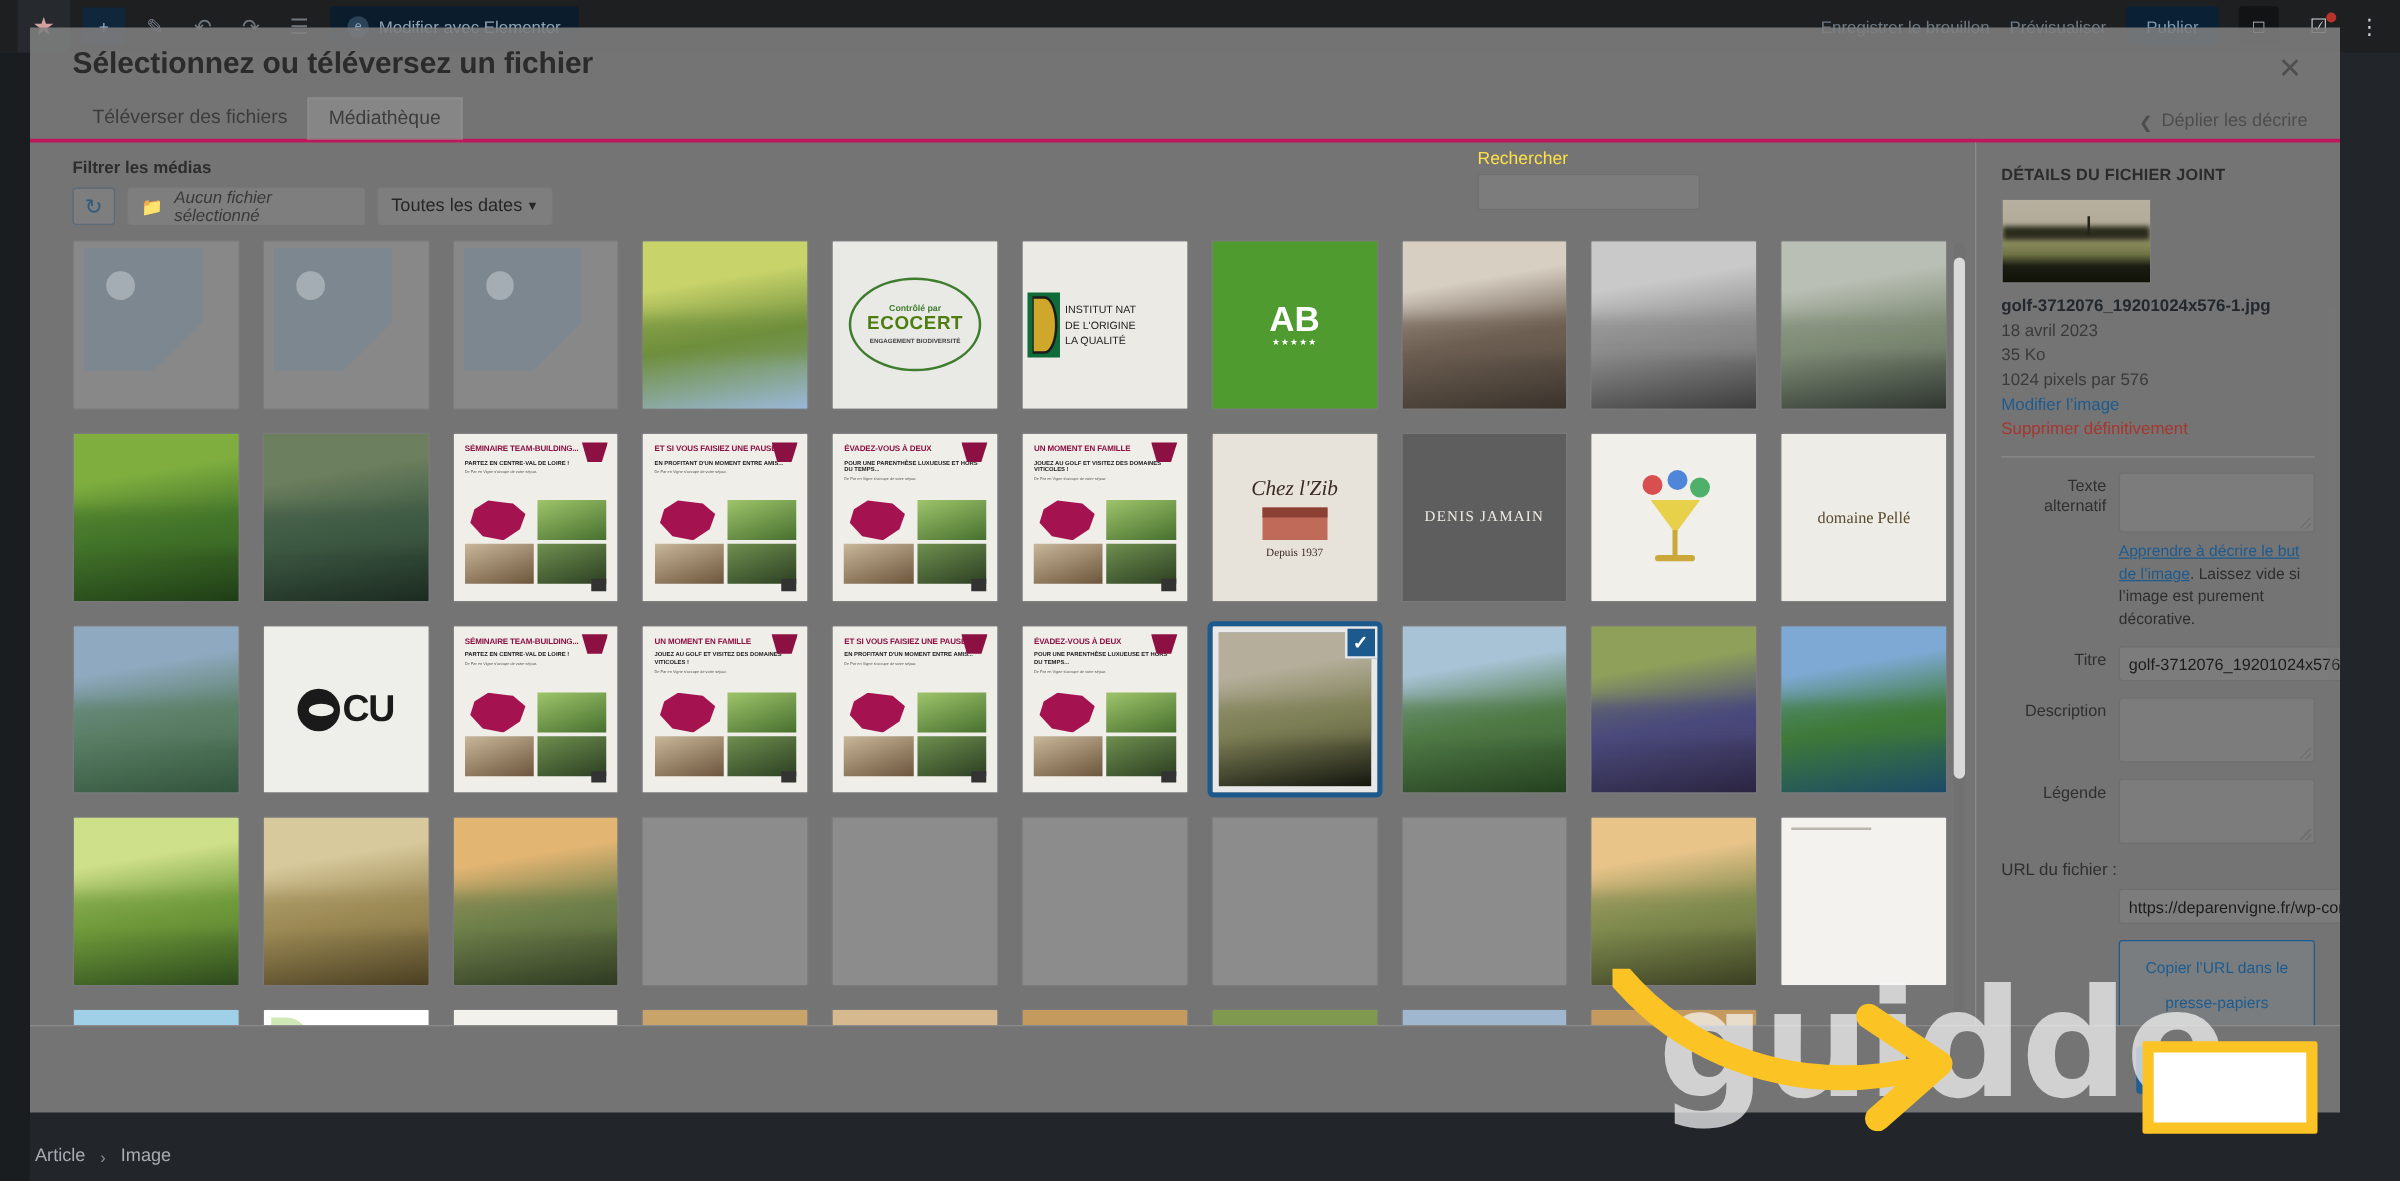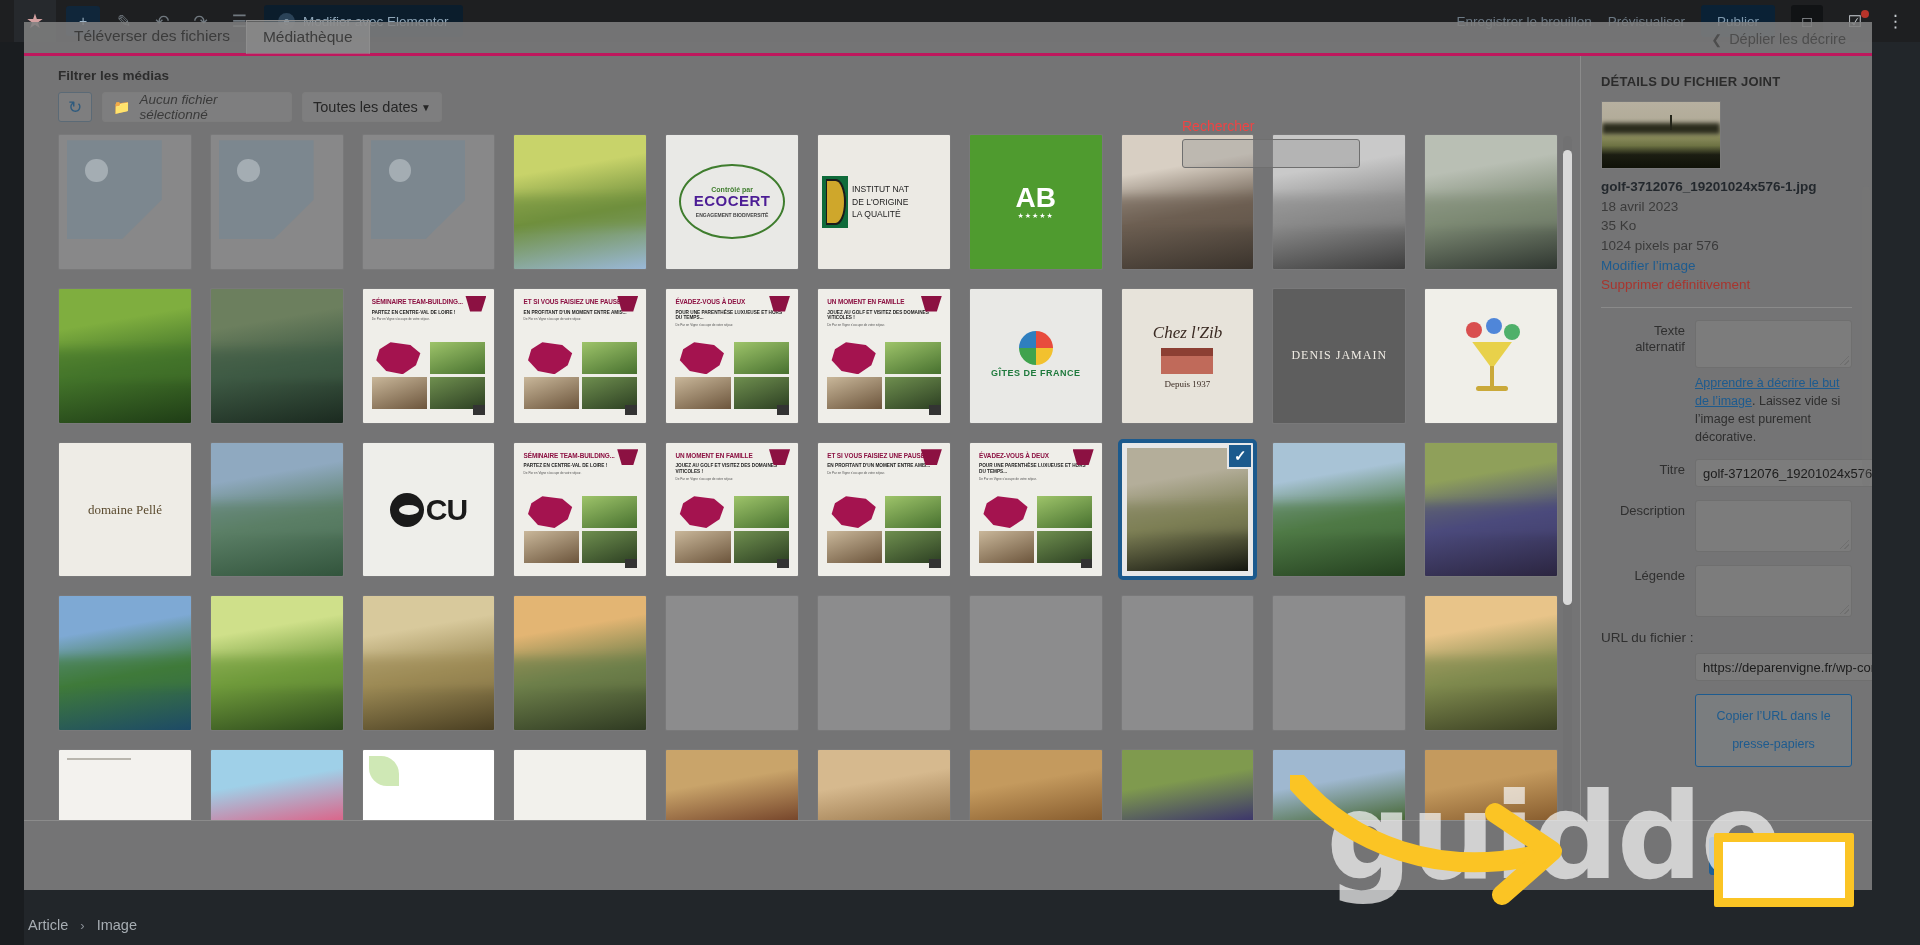--- a/index.html
+++ b/index.html
@@ -137,21 +137,21 @@
   .flt-dates {
     width: 140px; padding: 0 10px; justify-content: space-between;
     border: 1px solid #7d7d7d; color: #262626; font-size: 14.5px;
   }
   .caret { font-size: 10px; }
 
   .search-wrap {
     position: absolute; right: 560px; top: 118px;
     display: flex; flex-direction: column; gap: 5px;
   }
-  .search-label { font-size: 14px; color: #ef4444; }
+  .search-label { font-size: 14px; color: #fde047; }
   .search-input {
     width: 178px; height: 29px; border: 1px solid #6f6f6f; border-radius: 3px;
     background: rgba(140,140,140,0.35);
   }
 
   
   .grid-scroll {
     flex: 1; min-height: 0; position: relative;
     padding: 0 22px 0 34px; overflow: hidden;
   }
@@ -334,20 +334,24 @@
   <div class="wp-breadcrumb">
     <span>Article</span>
     <span class="sep">›</span>
     <span>Image</span>
   </div>
 
   <div class="modal-overlay"></div>
 
   <div class="modal">
 
+    <div class="modal-head">
+      <div class="modal-title">Sélectionnez ou téléversez un fichier</div>
+      <div class="modal-close">✕</div>
+    </div>
 
     <div class="tabs-row">
       <div class="tab">Téléverser des fichiers</div>
       <div class="tab active">Médiathèque</div>
       <div class="expand-details">
         <span class="chev-left">❮</span>
         <span>Déplier les décrire</span>
       </div>
     </div>
 
@@ -385,21 +389,21 @@
                 <div class="inner">
                   <div class="grad" style="background: linear-gradient(170deg, rgb(200, 211, 106) 0%, rgb(200, 211, 106) 26%, rgb(111, 143, 61) 58%, rgb(154, 184, 216) 100%);"></div>
                   <div style="position: absolute; left: -10%; top: 46%; width: 120%; height: 22%; background: rgb(111, 143, 61); opacity: 0.55; filter: blur(5px);"></div>
                 </div>
               </div>
               <div class="thumb">
                 <div class="inner">
                   <div class="logo-card" style="flex-direction: column;">
                     <div style="position: absolute; left: 10%; top: 22%; width: 80%; height: 56%; border: 2px solid rgb(63, 125, 46); border-radius: 50%;"></div>
                     <div style="font-size: 7px; color: rgb(63, 125, 46); font-weight: bold;">Contrôlé par</div>
-                    <div style="font-size: 15px; font-weight: bold; color: #4c1d95; letter-spacing: 0.5px; text-align: center; line-height: 1.1; padding: 0px 4px;">ECOCERT</div>
+                    <div style="font-size: 15px; font-weight: bold; color: #4d7c0f; letter-spacing: 0.5px; text-align: center; line-height: 1.1; padding: 0px 4px;">ECOCERT</div>
                     <div style="font-size: 5px; font-weight: bold; color: rgb(68, 68, 68); margin-top: 2px; text-align: center;">ENGAGEMENT BIODIVERSITÉ</div>
                   </div>
                 </div>
               </div>
               <div class="thumb">
                 <div class="inner">
                   <div class="logo-card" style="background: rgb(236, 234, 228); justify-content: flex-start; padding-left: 4px; gap: 4px;">
                     <div style="width: 26px; height: 52px; background: rgb(15, 107, 58); position: relative; flex: 0 0 auto;">
                       <div style="position:absolute;left:4px;top:3px;width:20px;height:46px;background:#1b1b1b;border-radius:0 50% 50% 0;"></div>
                       <div style="position:absolute;left:5px;top:5px;width:17px;height:42px;background:#cfa72b;border-radius:0 50% 50% 0;"></div>
@@ -513,30 +517,20 @@
                       <div class="" style="background: linear-gradient(160deg, rgb(158, 196, 106), rgb(71, 112, 47));"></div>
                       <div class="" style="background: linear-gradient(160deg, rgb(201, 183, 154), rgb(108, 85, 60));"></div>
                       <div class="" style="background: linear-gradient(160deg, rgb(111, 143, 79), rgb(44, 63, 34));"></div>
                     </div>
                     <div class="p-qr"></div>
                   </div>
                 </div>
               </div>
               <div class="thumb">
                 <div class="inner">
-                  <div class="logo-card" style="flex-direction: column;">
-                    <div style="width: 34px; height: 34px; border-radius: 50%; background: conic-gradient(rgb(232, 76, 61) 0deg, rgb(232, 76, 61) 25%, rgb(242, 193, 46) 0deg, rgb(242, 193, 46) 50%, rgb(63, 163, 77) 0deg, rgb(63, 163, 77) 75%, rgb(47, 127, 191) 0deg, rgb(47, 127, 191) 100%); margin-bottom: 4px;"></div>
-                    <div style="font-size: 7px; color: rgb(31, 122, 61); font-weight: bold;"></div>
-                    <div style="font-size: 9px; font-weight: bold; color: rgb(31, 122, 61); letter-spacing: 0.5px; text-align: center; line-height: 1.1; padding: 0px 4px;">GÎTES DE FRANCE</div>
-                    <div style="font-size: 5px; font-weight: bold; color: rgb(68, 68, 68); margin-top: 2px; text-align: center;"></div>
-                  </div>
-                </div>
-              </div>
-              <div class="thumb">
-                <div class="inner">
                   <div class="logo-card" style="background: rgb(231, 227, 218); flex-direction: column;">
                     <div style="font-family: &quot;Liberation Serif&quot;, serif; font-style: italic; font-size: 17px; color: rgb(58, 42, 34);">Chez l'Zib</div>
                     <div style="width: 52px; height: 26px; background: rgb(192, 106, 90); margin: 5px 0px; border-top: 8px solid rgb(140, 63, 51);"></div>
                     <div style="font-family: &quot;Liberation Serif&quot;, serif; font-size: 9px; color: rgb(58, 42, 34);">Depuis 1937</div>
                   </div>
                 </div>
               </div>
               <div class="thumb">
                 <div class="inner">
                   <div class="logo-card" style="background: rgb(94, 94, 94);">

